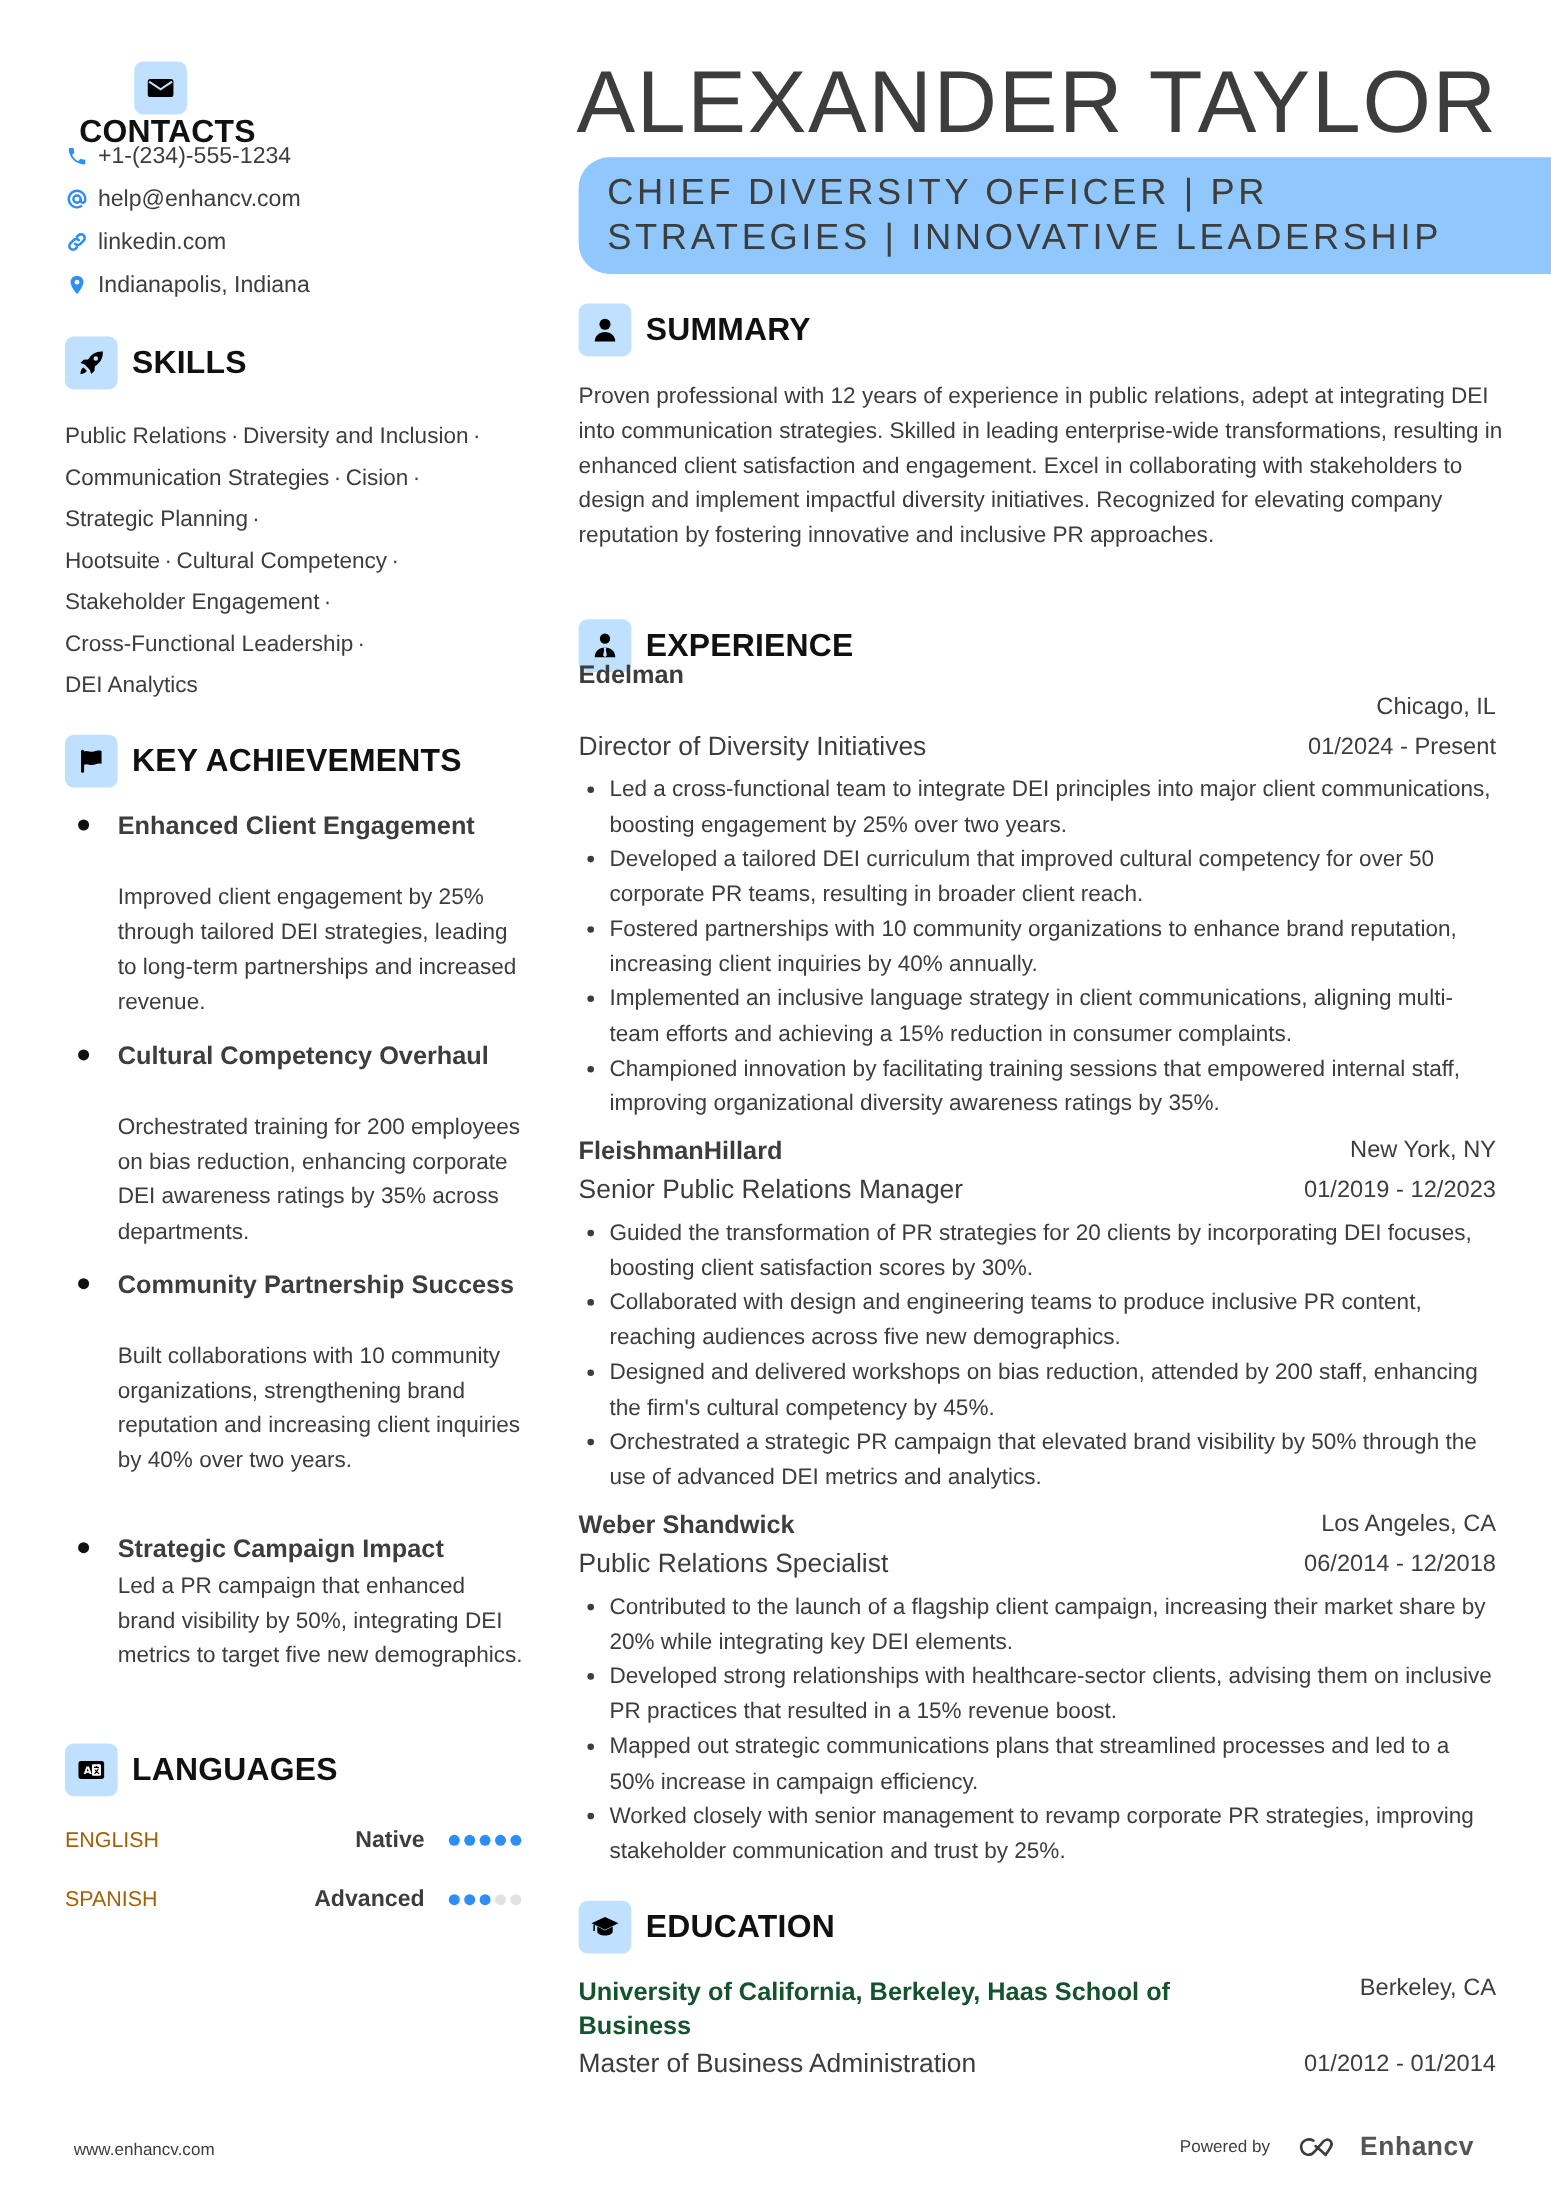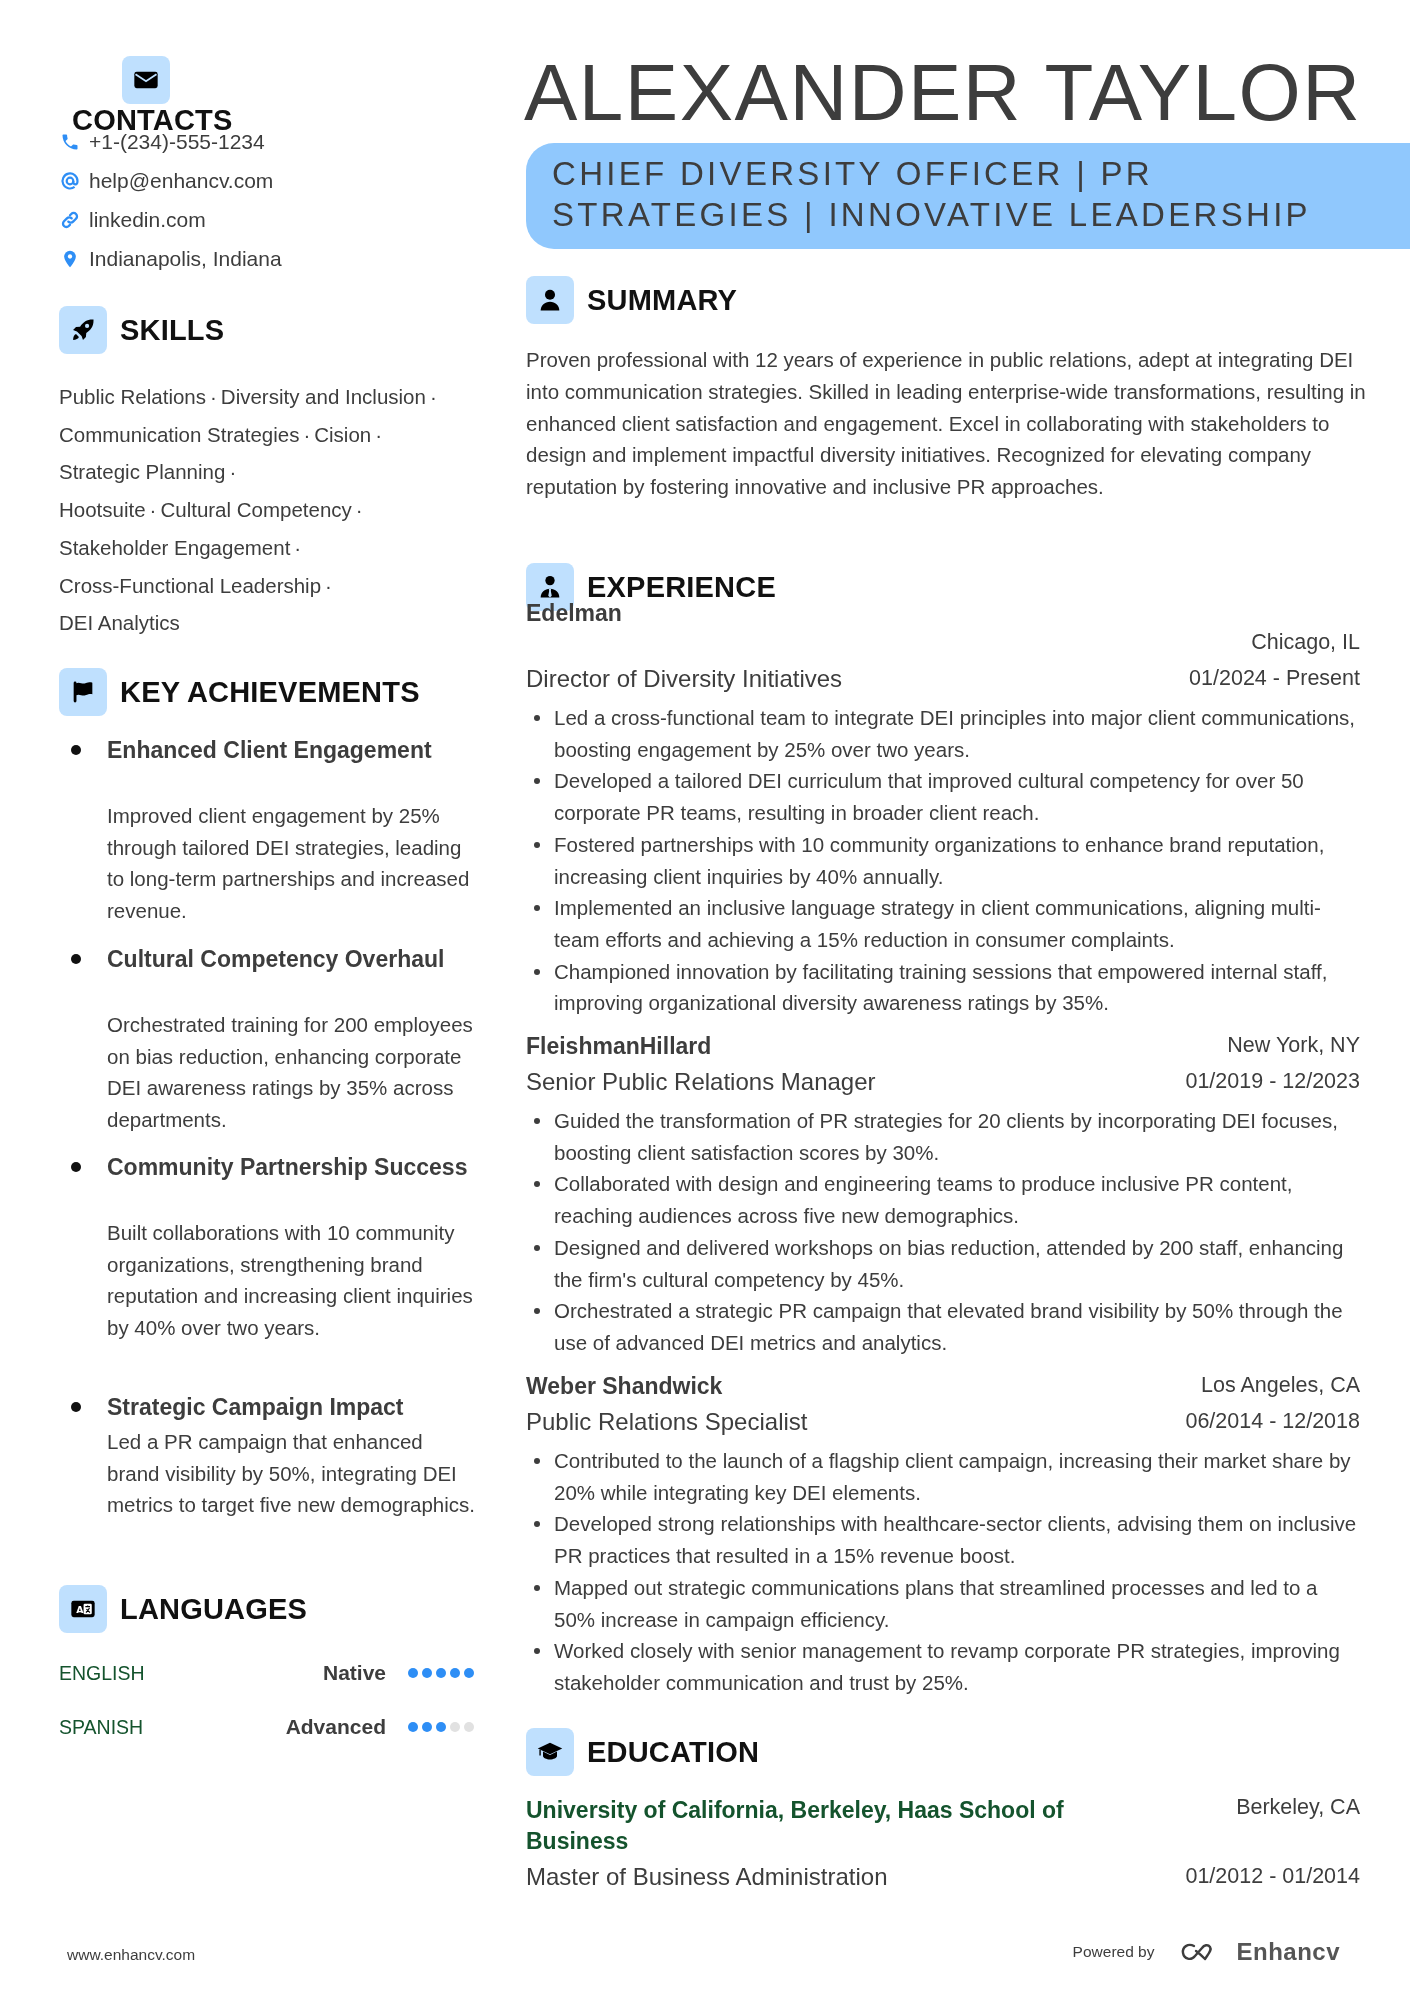--- a/index.html
+++ b/index.html
@@ -18,21 +18,21 @@
   .skills { position: absolute; left: 59px; top: 378px; width: 420px; font-size: 20.5px; line-height: 37.7px; color: #3d3d3d; }
   .skill-line { display: block; white-space: nowrap; }
   .dot-sep { color: #3d3d3d; padding: 0 4px 0 4px; }
 
   .ach { position: absolute; left: 59px; width: 420px; }
   .ach-bullet { position: absolute; left: 12px; width: 10px; height: 10px; border-radius: 50%; background: #111; }
   .ach-title { position: absolute; left: 48px; width: 370px; font-size: 23px; font-weight: bold; color: #3d3d3d; line-height: 30.5px; }
   .ach-desc { position: absolute; left: 48px; width: 372px; font-size: 20.5px; color: #3d3d3d; line-height: 31.7px; }
 
   .lang-row { position: absolute; left: 59px; width: 415px; height: 30px; display: flex; align-items: center; }
-  .lang-name { font-size: 19.5px; color: #14532d; width: 160px; }
+  .lang-name { font-size: 19.5px; color: #a16207; width: 160px; }
   .lang-level { margin-left: auto; font-size: 21px; font-weight: bold; color: #3d3d3d; margin-right: 22px; }
   .lang-dots { display: flex; gap: 4px; }
   .lang-dot { width: 10px; height: 10px; border-radius: 50%; background: #2e8ef5; }
   .lang-dot.off { background: #e1e1e1; }
 
   
   .name { position: absolute; left: 524px; top: 48px; font-size: 80px; font-weight: normal; color: #3d3d3d; letter-spacing: 1.5px; line-height: 90px; white-space: nowrap; }
   .banner { position: absolute; left: 526px; top: 143px; width: 992px; height: 106px; background: #90c8fd; border-radius: 28px; padding: 10px 24px 0 26px; }
   .banner-text { font-size: 33px; color: #3d3d3d; letter-spacing: 3.3px; line-height: 41px; text-transform: uppercase; }
 

